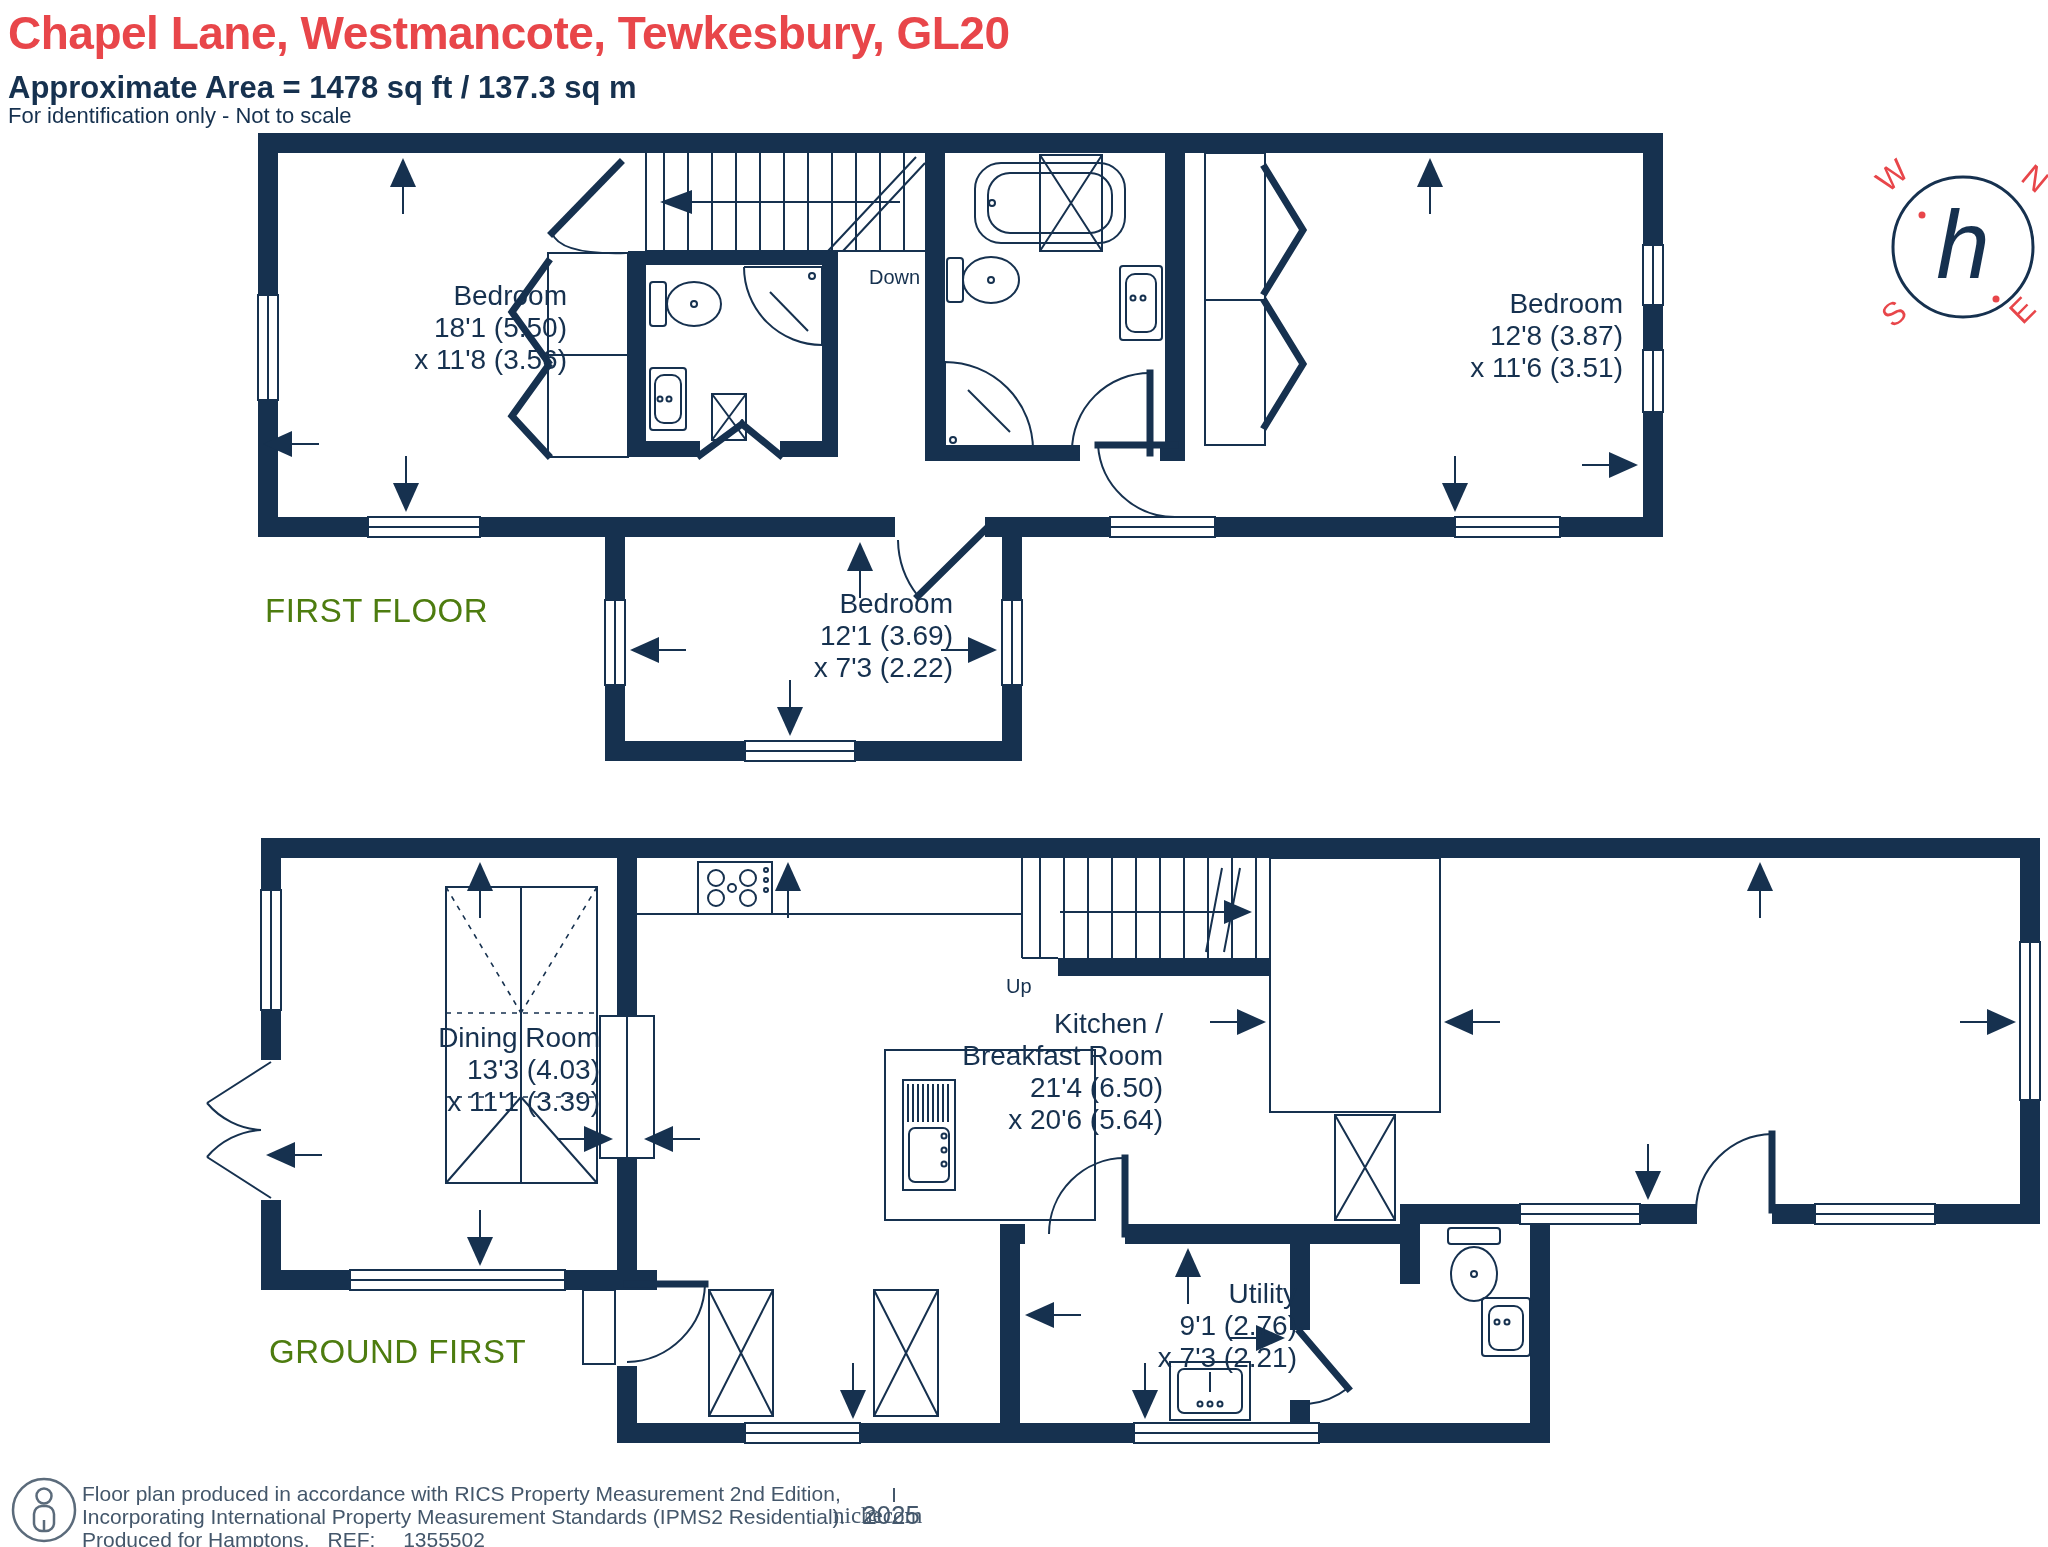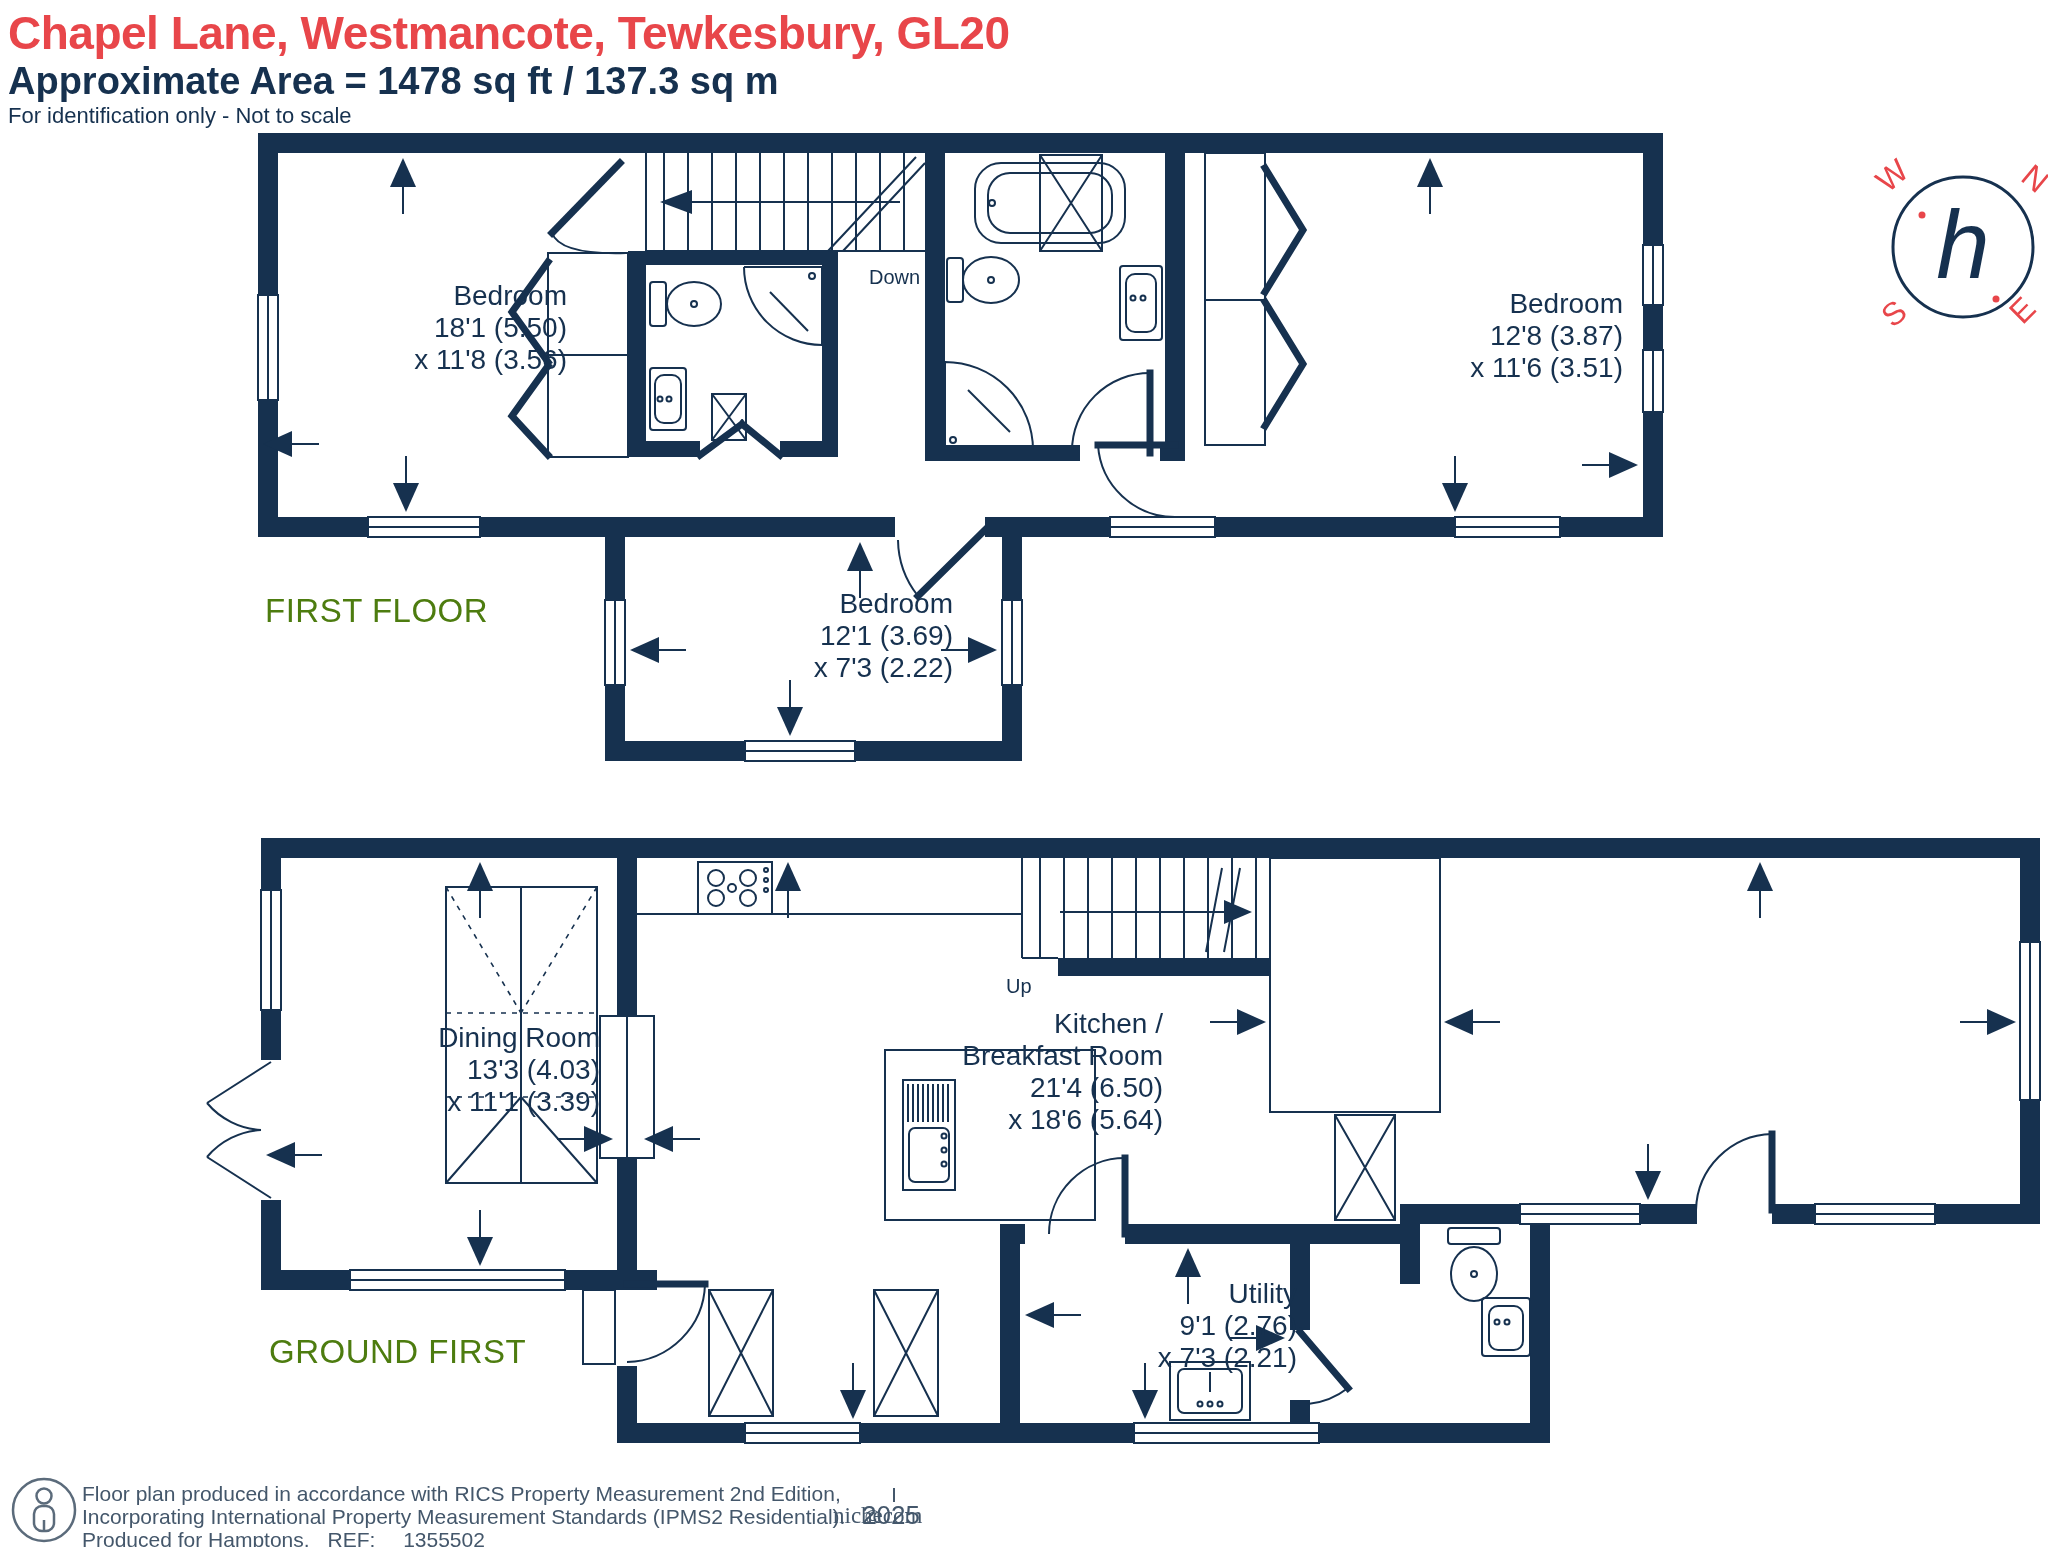--- a/index.html
+++ b/index.html
@@ -1,20 +1,20 @@
 <!DOCTYPE html>
 <html><head>
 <meta charset="utf-8">
 <style>
   html,body{margin:0;padding:0;background:#fff;}
   .page{position:relative;width:2048px;height:1547px;background:#fff;overflow:hidden;
         font-family:"Liberation Sans",sans-serif;color:#16314f;padding-left:47px;}
   .abs{position:absolute;}
   .title{font-size:46px;font-weight:bold;color:#e8464a;letter-spacing:-.5px;}
-  .area{font-size:38px;font-weight:bold;color:#16314f;}
+  .area{font-size:31px;font-weight:bold;color:#16314f;margin-top:10px;}
   .disclaimer{font-size:22px;color:#16314f;}
   .floor-label{font-size:33px;color:#4d7c0f;letter-spacing:.5px;}
   .room-label{font-size:28px;line-height:32px;text-align:right;color:#16314f;}
   .room-label span{display:block;}
   .stair-label{font-size:20px;color:#16314f;margin-left:24px;}
   .footer-text{font-size:21px;line-height:23px;color:#44576b;}
   .wm{color:#44576b;}
   svg .tl{stroke:#16314f;stroke-width:2;fill:none;}
   svg .tk{stroke:#16314f;stroke-width:7;fill:none;stroke-linecap:square;}
   svg .dash{stroke:#16314f;stroke-width:1.6;fill:none;stroke-dasharray:5 6;}
@@ -390,21 +390,21 @@
   </div>
   <div class="abs room-label" style="left:300px;top:1022px;width:300px;">
     <span>Dining Room</span>
     <span>13'3 (4.03)</span>
     <span>x 11'1 (3.39)</span>
   </div>
   <div class="abs room-label" style="left:863px;top:1008px;width:300px;">
     <span>Kitchen /</span>
     <span>Breakfast Room</span>
     <span>21'4 (6.50)</span>
-    <span>x 18'6 (5.64)</span>
+    <span>x 20'6 (5.64)</span>
   </div>
   <div class="abs room-label" style="left:997px;top:1278px;width:300px;">
     <span>Utility</span>
     <span>9'1 (2.76)</span>
     <span>x 7'3 (2.21)</span>
   </div>
 
   <div class="abs stair-label" style="left:845px;top:266px;">Down</div>
   <div class="abs stair-label" style="left:982px;top:975px;">Up</div>
   <div class="abs floor-label" style="left:265px;top:592px;">FIRST FLOOR</div>

